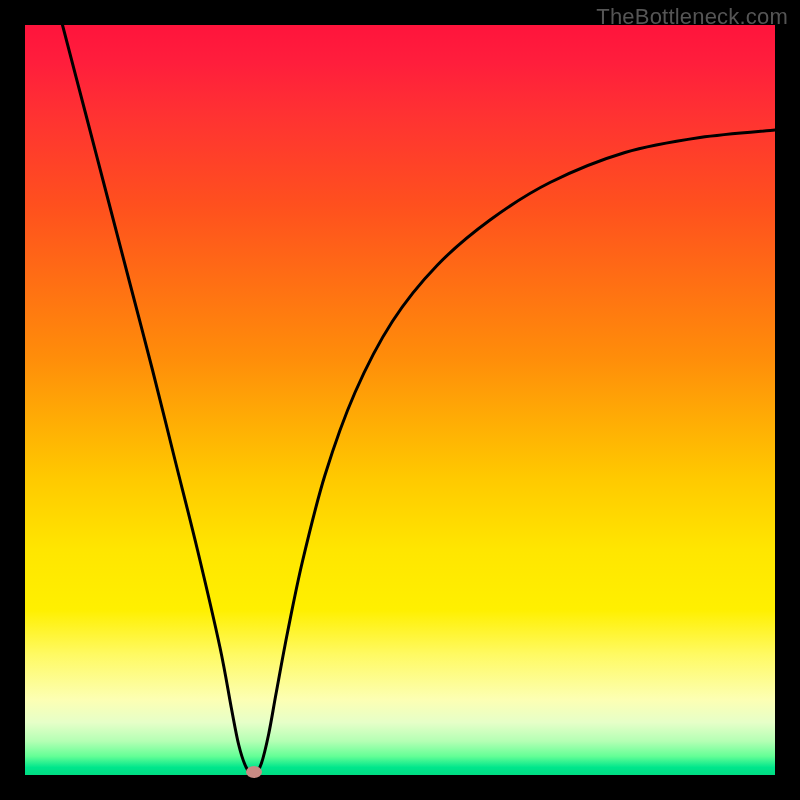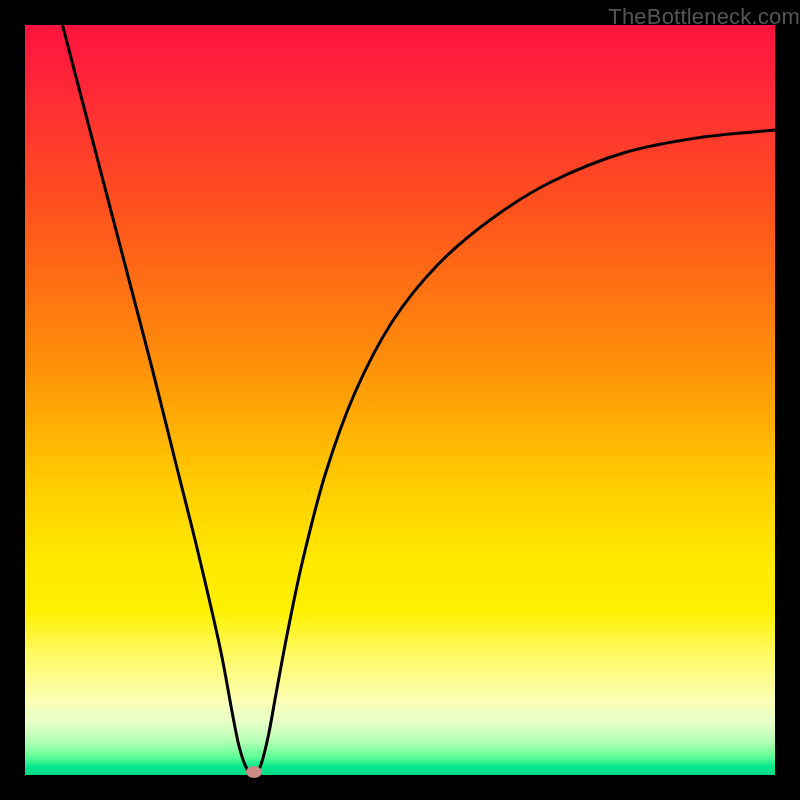--- a/index.html
+++ b/index.html
@@ -7,21 +7,21 @@
     width: 800px;
     height: 800px;
     background: #000;
     position: relative;
     overflow: hidden;
     font-family: Arial, Helvetica, sans-serif;
   }
   .watermark {
     position: absolute;
     top: 4px;
-    right: 0;
+    right: 12px;
     color: #555;
     font-size: 22px;
     font-weight: 500;
     letter-spacing: 0.2px;
     z-index: 10;
   }
   .plot-wrap {
     position: absolute;
     left: 25px;
     top: 25px;

